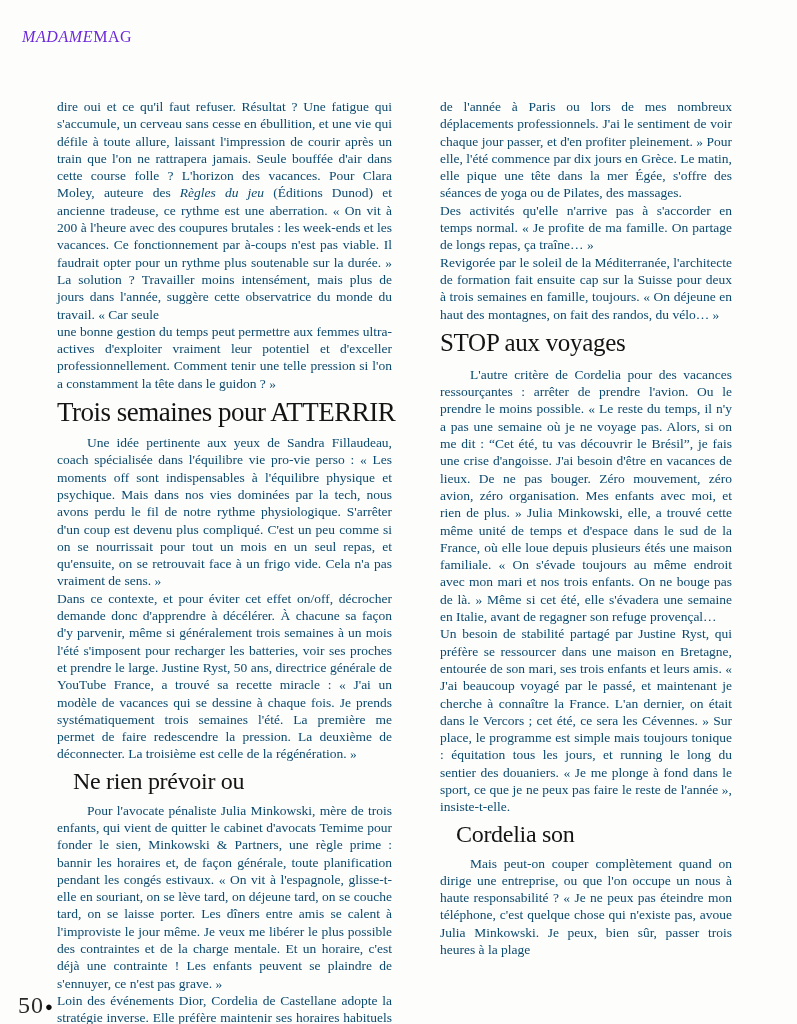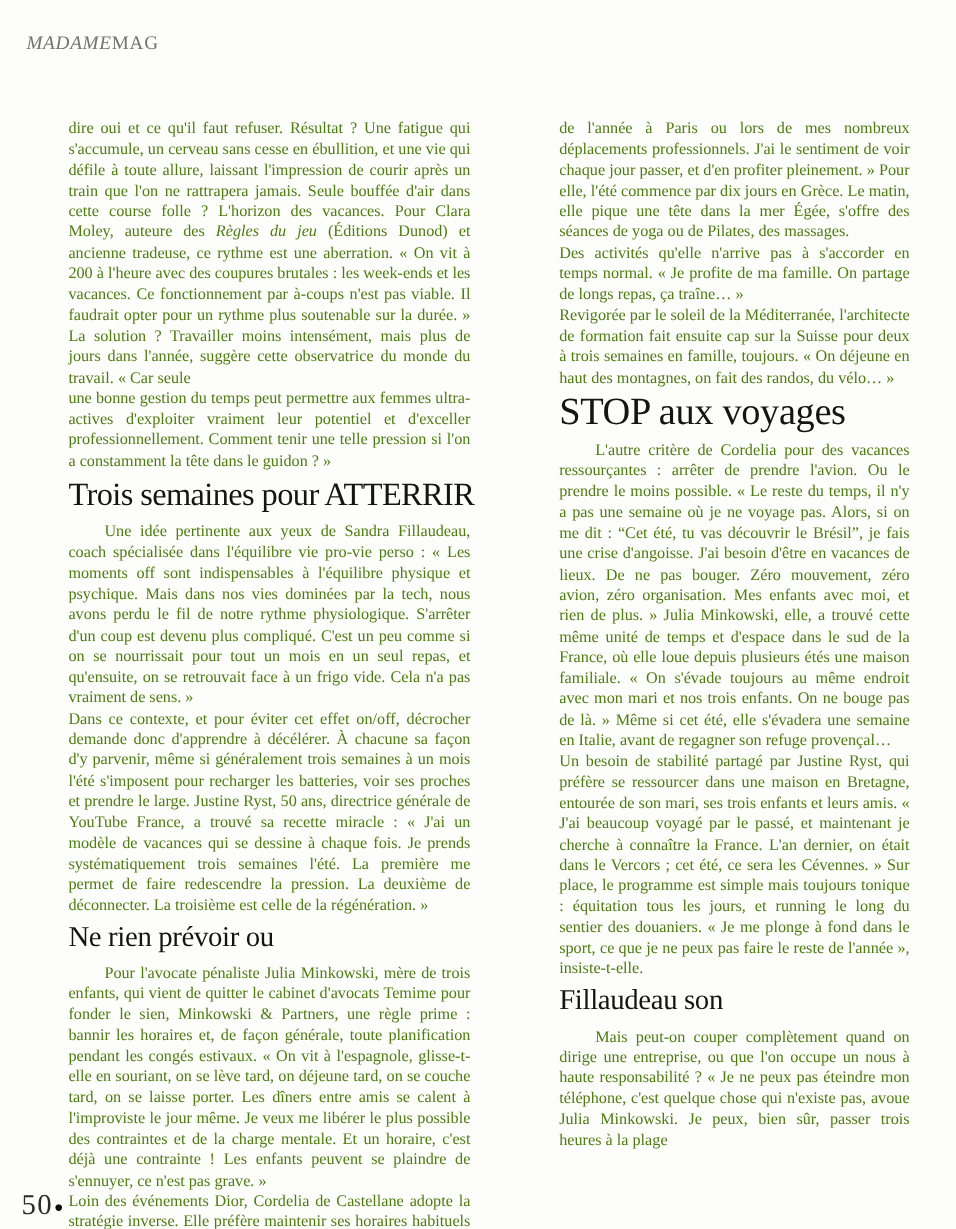--- a/index.html
+++ b/index.html
@@ -6,52 +6,52 @@
   body{
     width:797px;height:1024px;
     background:#fdfdfc;
     position:relative;
     font-family:"Liberation Serif","DejaVu Serif",serif;
     color:#2d2d2d;
     overflow:hidden;
   }
   .masthead{
     position:absolute;left:22px;top:28px;
-    font-size:16px;letter-spacing:.6px;color:#737373;
+    font-size:16px;letter-spacing:.6px;color:#6d28d9;
   }
   .masthead .mm-italic{font-style:italic;}
   .masthead .mm-reg{font-style:normal;}
 
   .col{
     position:absolute;top:98px;
     font-size:13.5px;line-height:17.3px;
     text-align:justify;
   }
   .col-left{left:57px;width:335px;}
-  .col-right{left:466px;width:292px;}
+  .col-right{left:440px;width:292px;}
 
   p.body-text{
     margin:0;
     white-space:pre-line;
-    color:#4d7c0f;
+    color:#0c4a6e;
   }
   p.body-text.indent{text-indent:30px;}
   .ital{font-style:italic;}
 
   .headline{
     font-family:"Liberation Serif","DejaVu Serif",serif;
     font-weight:normal;
     color:#141414;
     margin:0;
     text-align:left;
     white-space:nowrap;
   }
   .h-left-1{font-size:27px;line-height:30px;letter-spacing:-.5px;margin:5px 0 7px;}
-  .h-two-line{font-size:24px;line-height:23px;letter-spacing:-.3px;margin:7px 0 9px;}
-  .h-right-1{font-size:32px;line-height:31px;letter-spacing:-.3px;margin:4px 0 8px;}
+  .h-two-line{font-size:24px;line-height:23px;letter-spacing:-.3px;margin:7px 16px 9px;}
+  .h-right-1{font-size:25px;line-height:31px;letter-spacing:-.3px;margin:4px 0 8px;}
 
   .folio{
     position:absolute;left:18px;top:992px;
     font-size:24px;color:#2a2a2a;letter-spacing:1px;
   }
   .folio .dot{font-size:13px;color:#0a0a0a;vertical-align:2px;margin-left:1px;}
 </style>
 </head>
 <body>
 
@@ -80,21 +80,21 @@
   <p class="body-text">de l'année à Paris ou lors de mes nombreux déplacements professionnels. J'ai le sentiment de voir chaque jour passer, et d'en profiter pleinement. » Pour elle, l'été commence par dix jours en Grèce. Le matin, elle pique une tête dans la mer Égée, s'offre des séances de yoga ou de Pilates, des massages.
 Des activités qu'elle n'arrive pas à s'accorder en temps normal. « Je profite de ma famille. On partage de longs repas, ça traîne… »
 Revigorée par le soleil de la Méditerranée, l'architecte de formation fait ensuite cap sur la Suisse pour deux à trois semaines en famille, toujours. « On déjeune en haut des montagnes, on fait des randos, du vélo… »</p>
 
   <h2 class="headline h-right-1">STOP aux voyages</h2>
 
   <p class="body-text indent">L'autre critère de Cordelia pour des vacances ressourçantes : arrêter de prendre l'avion. Ou le prendre le moins possible. « Le reste du temps, il n'y a pas une semaine où je ne voyage pas. Alors, si on me dit : “Cet été, tu vas découvrir le Brésil”, je fais une crise d'angoisse. J'ai besoin d'être en vacances de lieux. De ne pas bouger. Zéro mouvement, zéro avion, zéro organisation. Mes enfants avec moi, et rien de plus. » Julia Minkowski, elle, a trouvé cette même unité de temps et d'espace dans le sud de la France, où elle loue depuis plusieurs étés une maison familiale. « On s'évade toujours au même endroit avec mon mari et nos trois enfants. On ne bouge pas de là. » Même si cet été, elle s'évadera une semaine en Italie, avant de regagner son refuge provençal…
 Un besoin de stabilité partagé par Justine Ryst, qui préfère se ressourcer dans une maison en Bretagne, entourée de son mari, ses trois enfants et leurs amis. « J'ai beaucoup voyagé par le passé, et maintenant je cherche à connaître la France. L'an dernier, on était dans le Vercors ; cet été, ce sera les Cévennes. » Sur place, le programme est simple mais toujours tonique : équitation tous les jours, et running le long du sentier des douaniers. « Je me plonge à fond dans le sport, ce que je ne peux pas faire le reste de l'année », insiste-t-elle.</p>
 
   <h2 class="headline h-two-line">
-    <span style="display:block">Fillaudeau son</span>
+    <span style="display:block">Cordelia son</span>
   </h2>
 
   <p class="body-text indent">Mais peut-on couper complètement quand on dirige une entreprise, ou que l'on occupe un nous à haute responsabilité ? « Je ne peux pas éteindre mon téléphone, c'est quelque chose qui n'existe pas, avoue Julia Minkowski. Je peux, bien sûr, passer trois heures à la plage</p>
 </section>
 
 <footer class="folio">
   <span>50</span><span class="dot">●</span>
 </footer>
 
 </body></html>

